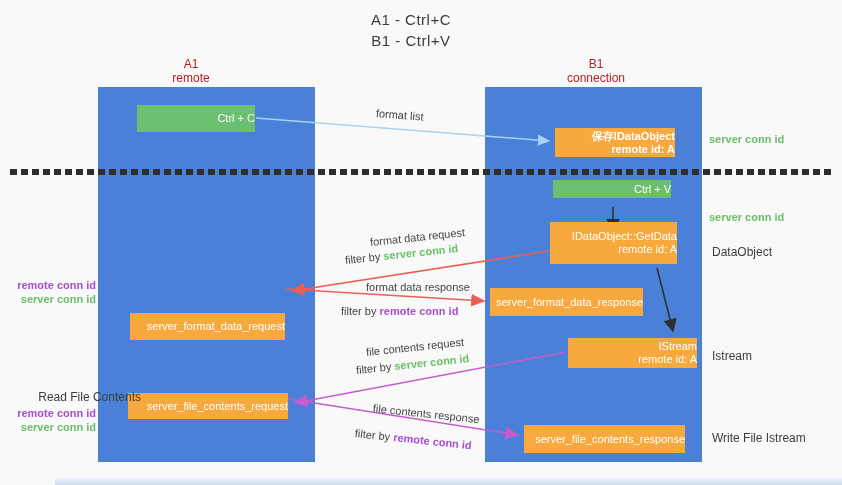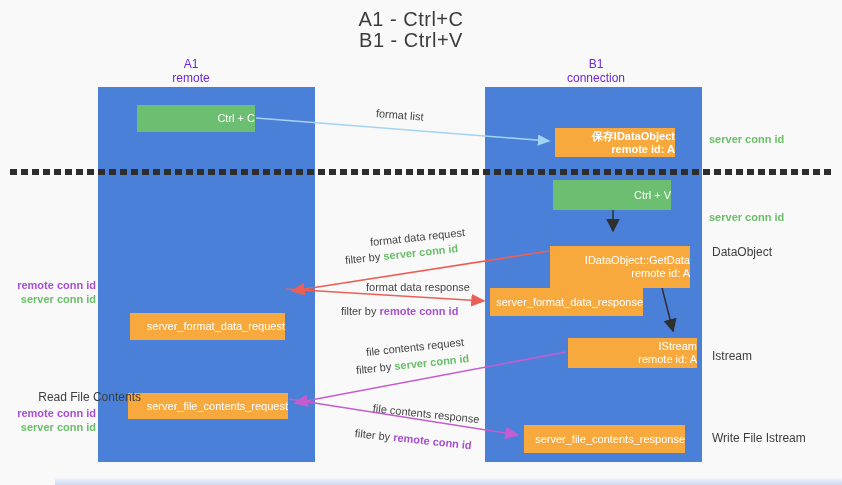--- a/index.html
+++ b/index.html
@@ -4,25 +4,25 @@
 <style>
   html,body{margin:0;padding:0;background:#f9f9f9;}
   .canvas{
     position:relative;width:842px;height:485px;overflow:hidden;
     background:#f9f9f9;
     font-family:"Liberation Sans", sans-serif;
     color:#3d3d3d;
   }
   .title{
     position:absolute;left:0;top:9px;width:822px;text-align:center;
-    font-size:20px;line-height:21px;color:#3c3c3c;letter-spacing:.5px;
+    font-size:15px;line-height:21px;color:#3c3c3c;letter-spacing:.5px;
   }
   .col-header{
     position:absolute;top:57px;width:120px;text-align:center;
-    font-size:12px;line-height:14px;color:#6d28d9;
+    font-size:12px;line-height:14px;color:#b91c1c;
   }
   .col-header.a{left:131px;}
   .col-header.b{left:536px;}
   .column{
     position:absolute;top:87px;height:375px;width:217px;
     background:#4a80d8;z-index:1;
   }
   .column.a{left:98px;}
   .column.b{left:485px;}
   .arrow-layer{position:absolute;left:0;top:0;width:842px;height:485px;z-index:2;}
@@ -107,24 +107,24 @@
     <line x1="289" y1="399" x2="518" y2="435" stroke="#c55ccf" stroke-width="1.6" marker-end="url(#m-mg)"></line>
   </svg>
 
   <div class="node green" style="left:137px;top:105px;width:118px;height:27px;">
     <div>Ctrl + C</div>
   </div>
   <div class="node orange" style="left:555px;top:128px;width:120px;height:29px;font-weight:bold;">
     <div>保存IDataObject</div>
     <div>remote id: A</div>
   </div>
-  <div class="node green" style="left:553px;top:180px;width:118px;height:30px;">
+  <div class="node green" style="left:553px;top:180px;width:118px;height:18px;">
     <div>Ctrl + V</div>
   </div>
-  <div class="node orange" style="left:550px;top:246px;width:127px;height:42px;padding-left:13px;">
+  <div class="node orange" style="left:550px;top:222px;width:127px;height:42px;">
     <div>IDataObject::GetData</div>
     <div>remote id: A</div>
   </div>
   <div class="node orange" style="left:130px;top:277px;width:155px;height:27px;margin-top:36px;">
     <div>server_format_data_request</div>
   </div>
   <div class="node orange" style="left:490px;top:288px;width:153px;height:28px;">
     <div>server_format_data_response</div>
   </div>
   <div class="node orange" style="left:568px;top:338px;width:129px;height:30px;">

